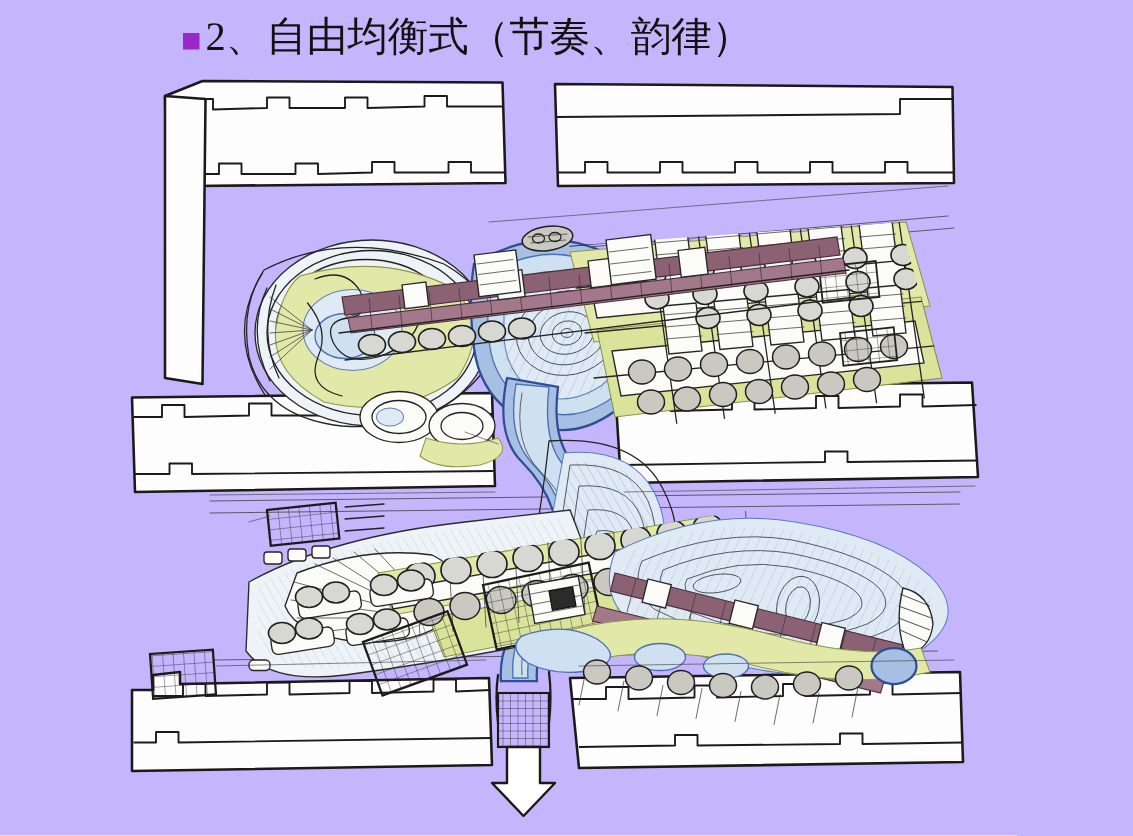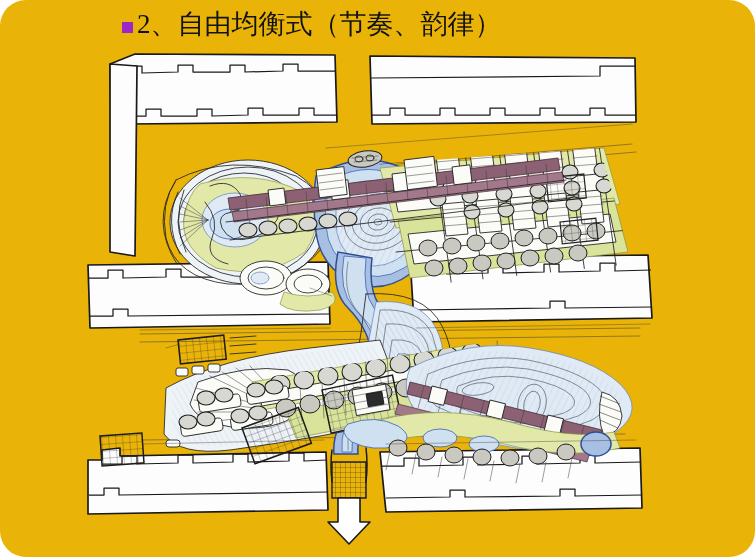--- a/index.html
+++ b/index.html
@@ -12,22 +12,21 @@
     height: 557px;
     position: relative;
     overflow: hidden;
     font-family: "Liberation Serif", "DejaVu Serif", serif;
   }
 
   
   #slide {
     position: absolute;
     inset: 0;
-    background: #eab308;
-    border-radius: 26px;
+    background: #c4b5fd;
   }
 
   
   #title-row {
     position: absolute;
     left: 122px;
     top: 6px;
     display: flex;
     align-items: center;
     gap: 4px;

